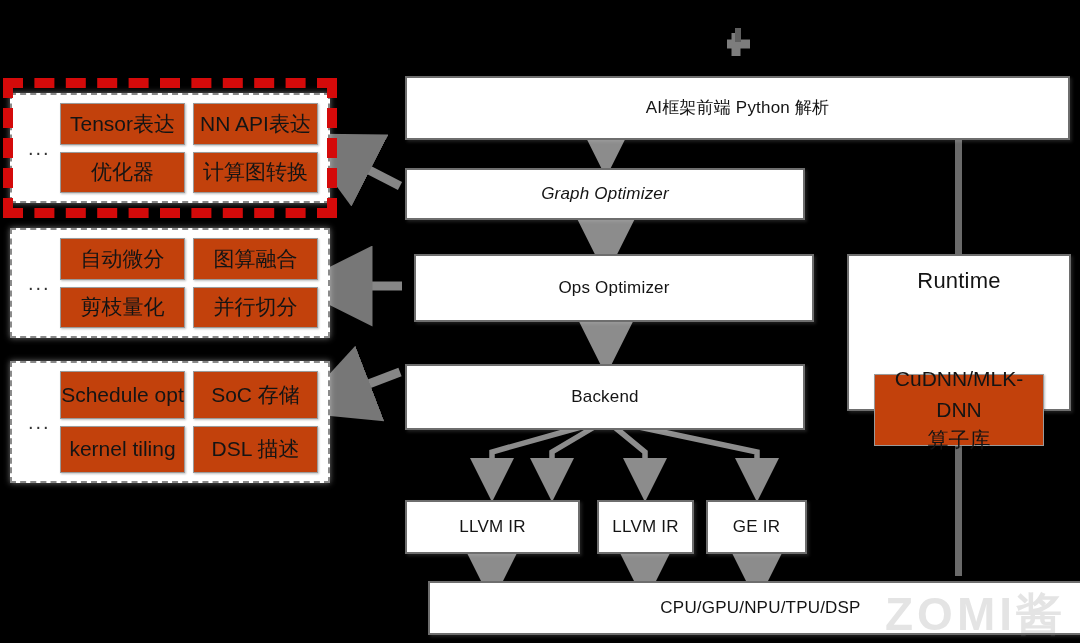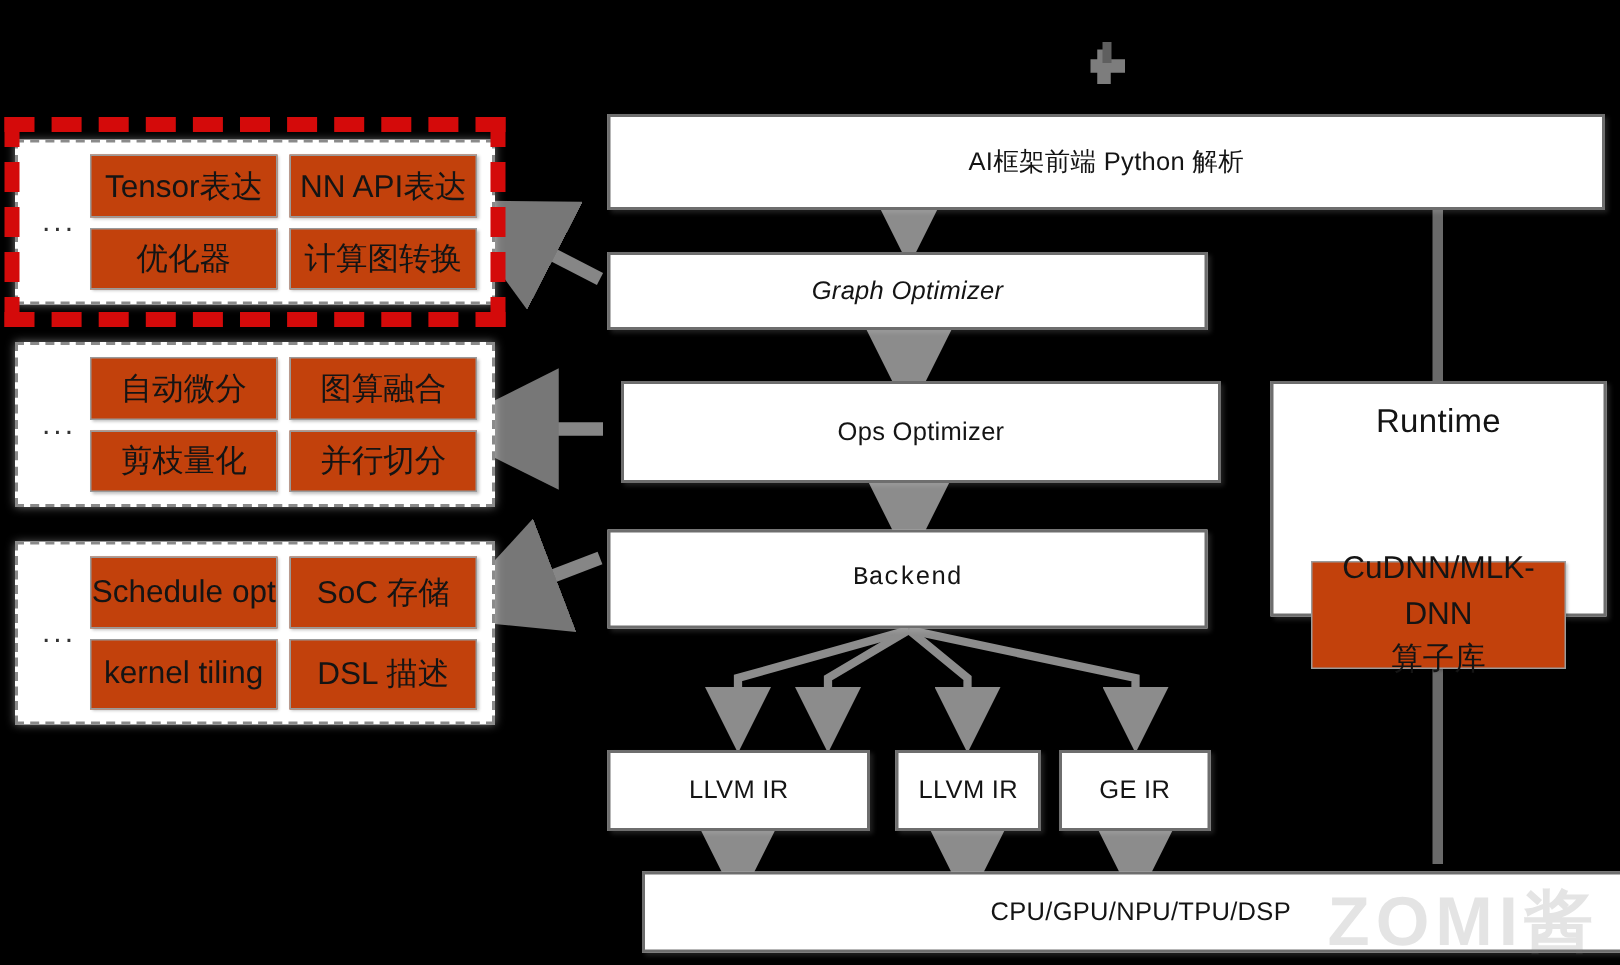--- a/index.html
+++ b/index.html
@@ -202,21 +202,21 @@
   </div>
 
   <div class="node" style="left:405px; top:168px; width:400px; height:52px;font-style:italic;">
     <span class="node-label">Graph Optimizer</span>
   </div>
 
   <div class="node" style="left:414px; top:254px; width:400px; height:68px;">
     <span class="node-label">Ops Optimizer</span>
   </div>
 
-  <div class="node" style="left:405px; top:353px; width:400px; height:66px;font-family:Liberation Mono, monospace;">
+  <div class="node" style="left:405px; top:364px; width:400px; height:66px;">
     <span class="node-label">Backend</span>
   </div>
 
   <div class="node" style="left:405px; top:500px; width:175px; height:54px;">
     <span class="node-label">LLVM IR</span>
   </div>
   <div class="node" style="left:597px; top:500px; width:97px; height:54px;">
     <span class="node-label">LLVM IR</span>
   </div>
   <div class="node" style="left:706px; top:500px; width:101px; height:54px;">

